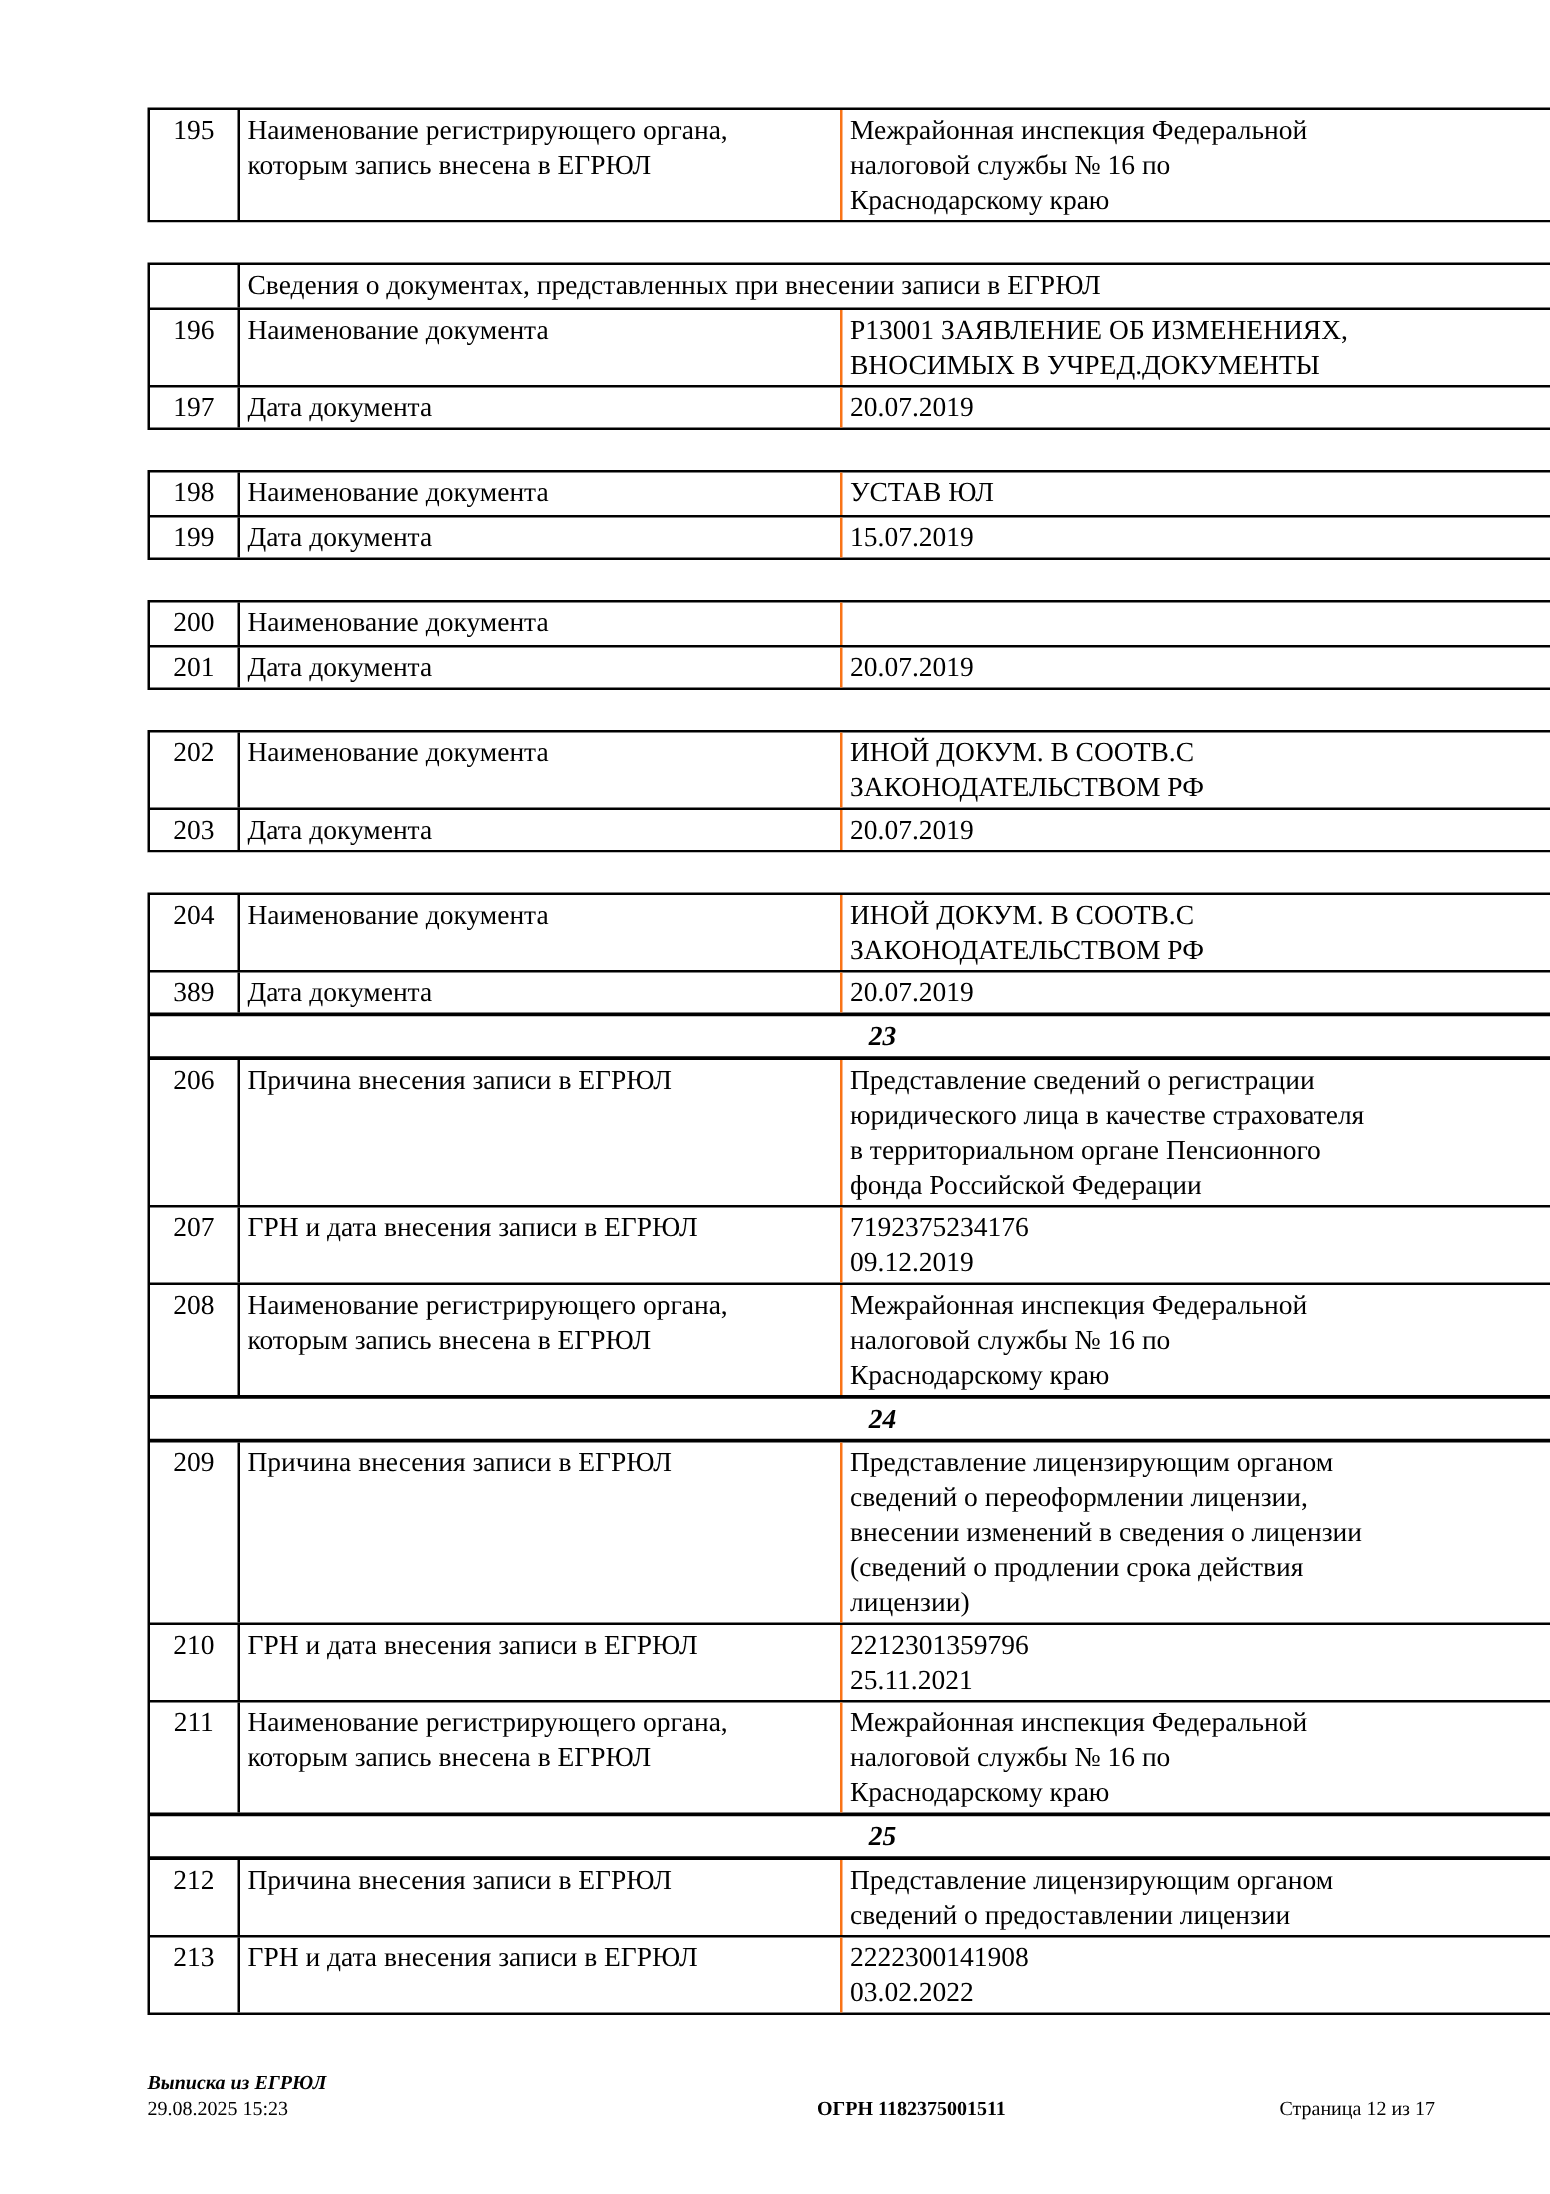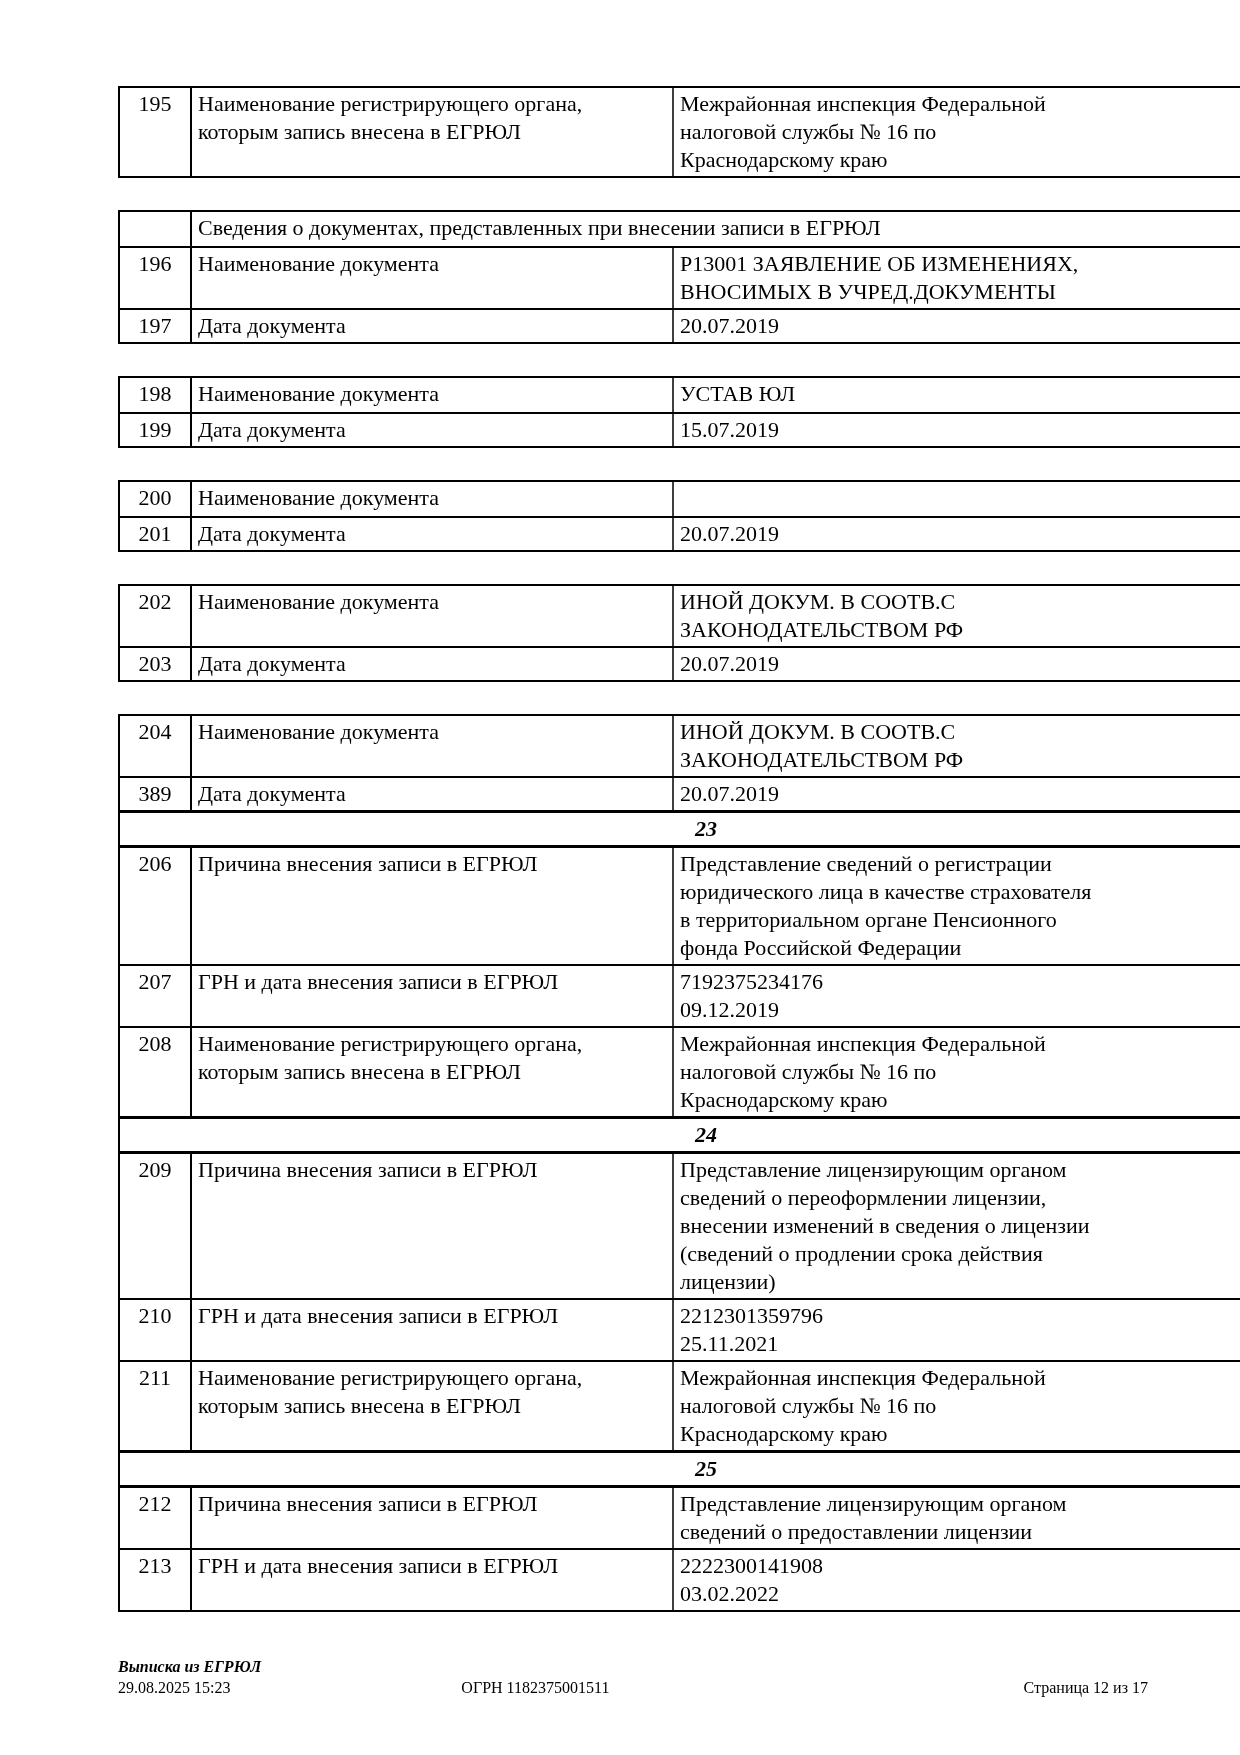--- a/index.html
+++ b/index.html
@@ -29,37 +29,37 @@
     white-space: pre-line;
     overflow: hidden;
   }
   .num {
     flex: 0 0 72px;
     border-right: 2px solid #000;
     text-align: center;
     padding-left: 2px;
     padding-right: 2px;
   }
-  .name { flex: 0 0 482px; border-right: 2px solid #404040; }
+  .name { flex: 0 0 482px; border-right: 2px solid #f97316; }
   .value { flex: 1 1 auto; }
   .sub { flex: 1 1 auto; }
   .secnum { flex: 1 1 auto; text-align: center; font-weight: bold; font-style: italic; }
   .tgap { height: 32px; background: #fff; }
   .footer {
     position: absolute;
     left: 118px;
     top: 1656px;
     width: 1030px;
     display: flex;
     align-items: flex-end;
     font-size: 16px;
     line-height: 21px;
   }
   .f-left { flex: 1 1 0; text-align: left; }
-  .f-center { flex: 1 1 0; text-align: left; }
+  .f-center { flex: 1 1 0; text-align: right; font-weight: bold; }
   .f-right { flex: 1 1 0; text-align: right; margin-top: 20px; }
   .f-title { font-weight: bold; font-style: italic; }
 </style>
 </head>
 <body>
 
 <div class="table-area">
 
   <div class="tblock">
     <div class="trow">

